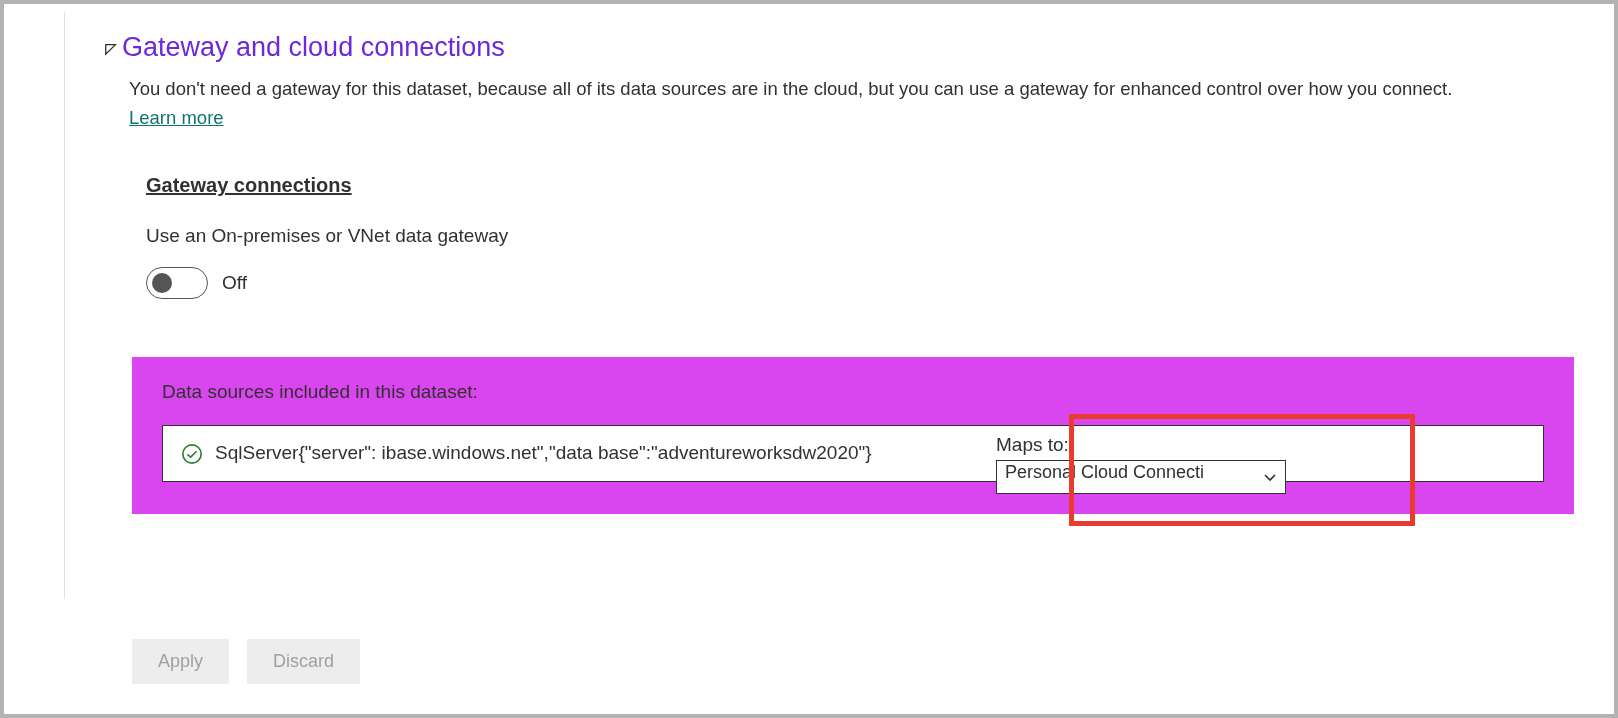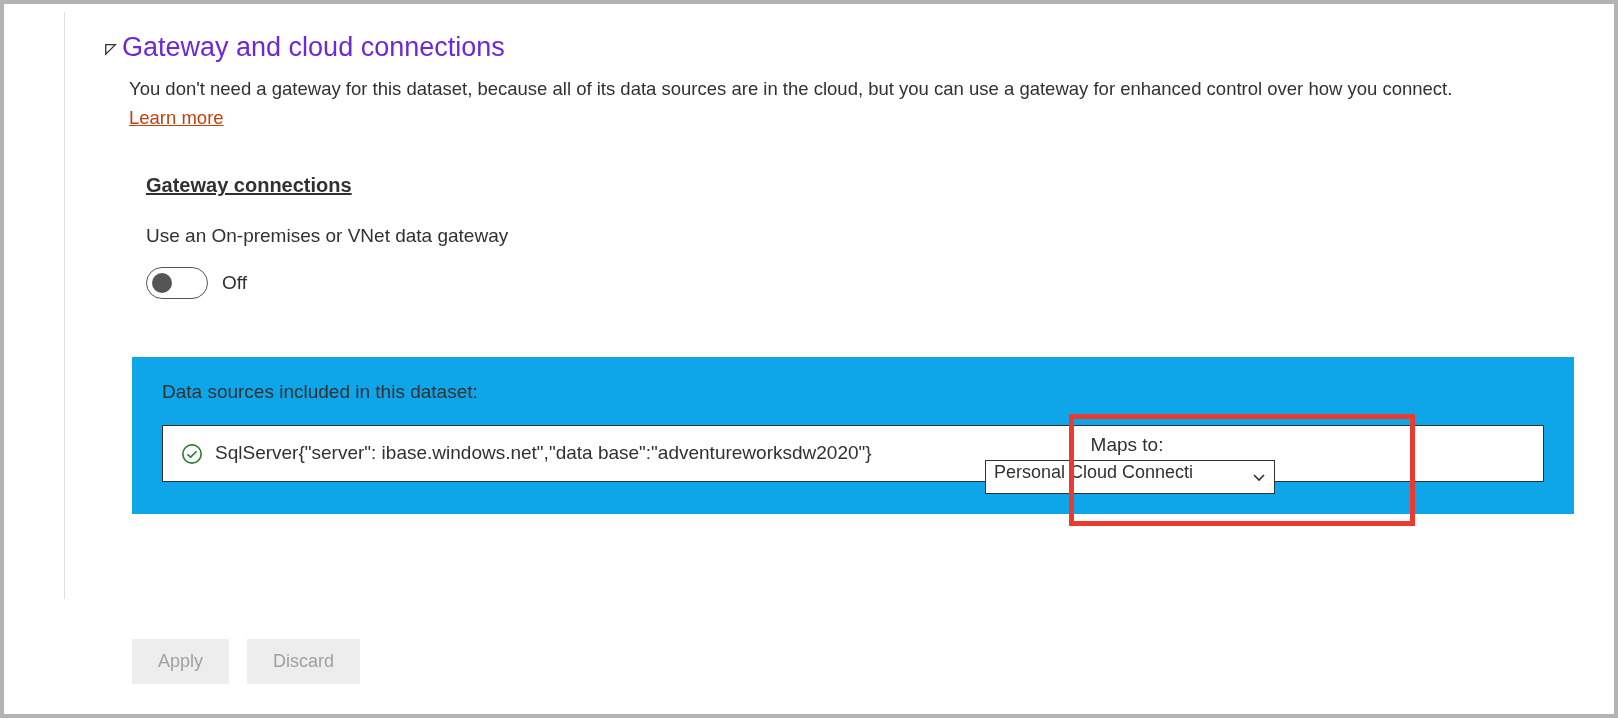--- a/index.html
+++ b/index.html
@@ -46,21 +46,21 @@
     }
     .section-desc {
       font-size: 18.5px;
       color: #323130;
       margin-left: 25px;
       margin-bottom: 42px;
       line-height: 1.55;
       max-width: 1370px;
     }
     .learn-more {
-      color: #c2410c;
+      color: #0f766e;
       text-decoration: underline;
       cursor: pointer;
       text-align: right;
     }
     .subsection {
       margin-left: 42px;
     }
     .subsection-title {
       font-size: 20px;
       font-weight: 700;
@@ -102,21 +102,21 @@
       font-size: 19px;
       color: #323130;
     }
     .cloud-title {
       font-size: 20px;
       font-weight: 700;
       color: #323130;
       margin-bottom: 28px;
     }
     .panel {
-      background: #0ea5e9;
+      background: #d946ef;
       padding: 24px 30px 32px 30px;
       margin-left: -14px;
       margin-top: 24px;
     }
     .panel-label {
       font-size: 19px;
       color: #323130;
       margin-bottom: 22px;
     }
     .ds-row {
@@ -136,24 +136,24 @@
     .ds-text {
       font-size: 19px;
       color: #323130;
       line-height: 1.4;
       flex: 1;
       max-width: 700px;
       word-break: break-word;
     }
     .maps-col {
       position: absolute;
-      right: 268px;
+      right: 257px;
       top: 8px;
       width: 290px;
-      text-align: center;
+      text-align: left;
     }
     .maps-label {
       font-size: 19px;
       color: #323130;
       margin-bottom: 4px;
       padding-right: 6px;
     }
     .maps-select {
       width: 290px;
       height: 34px;

